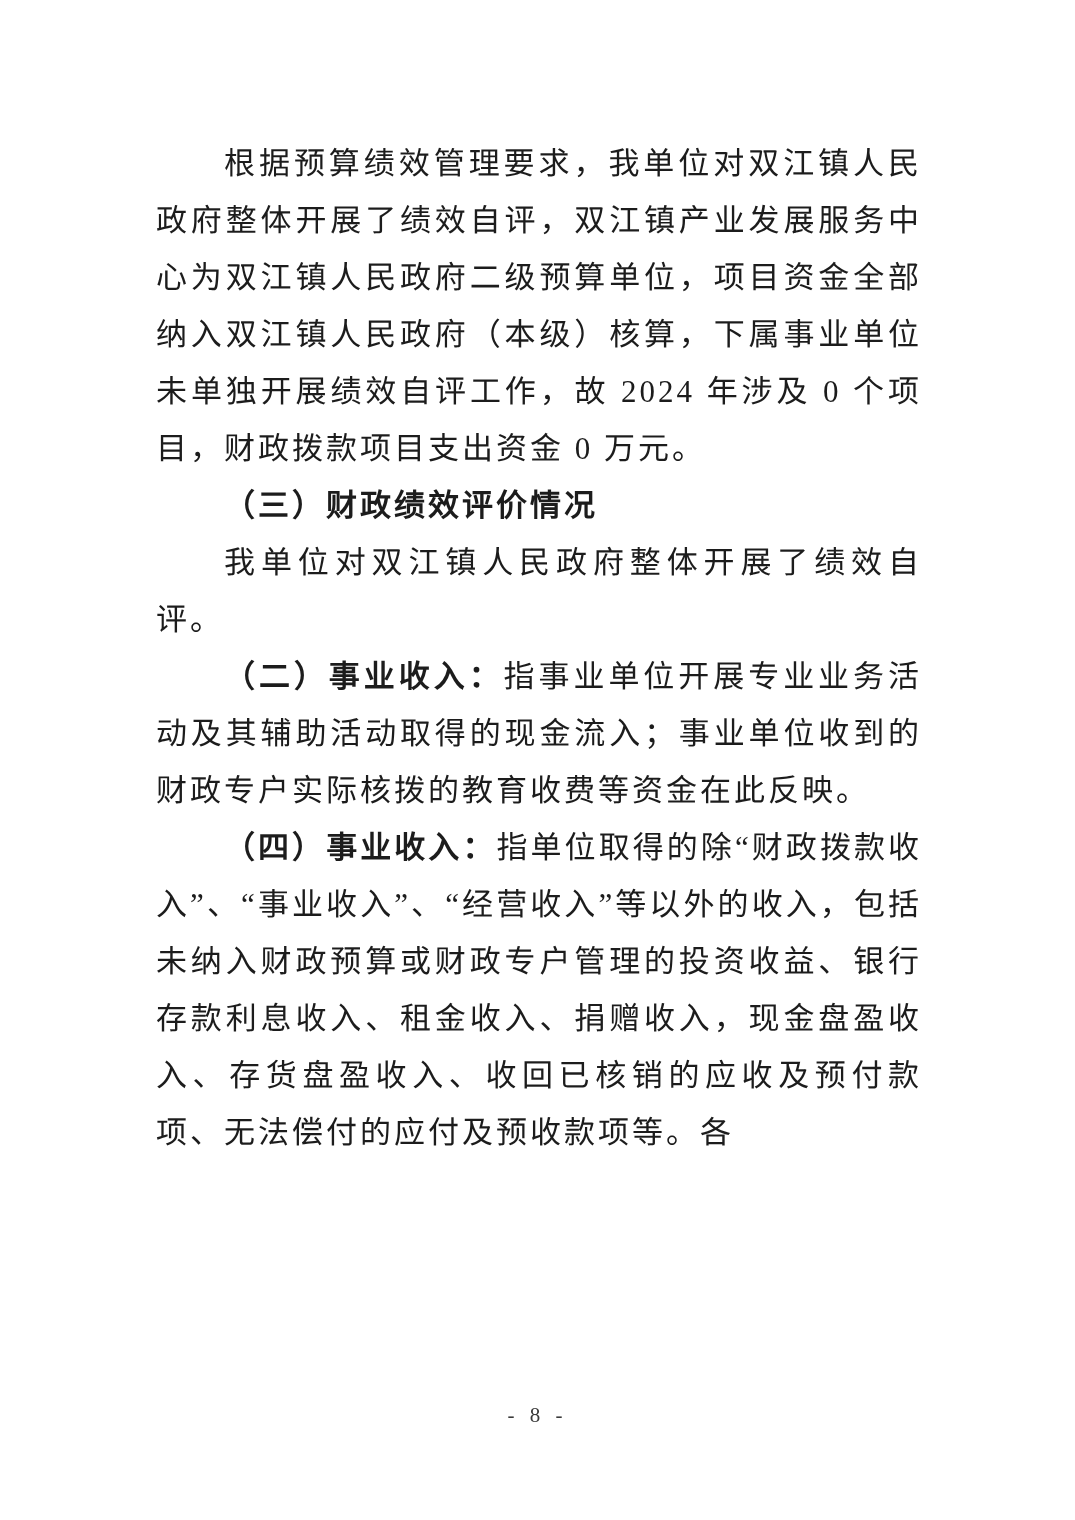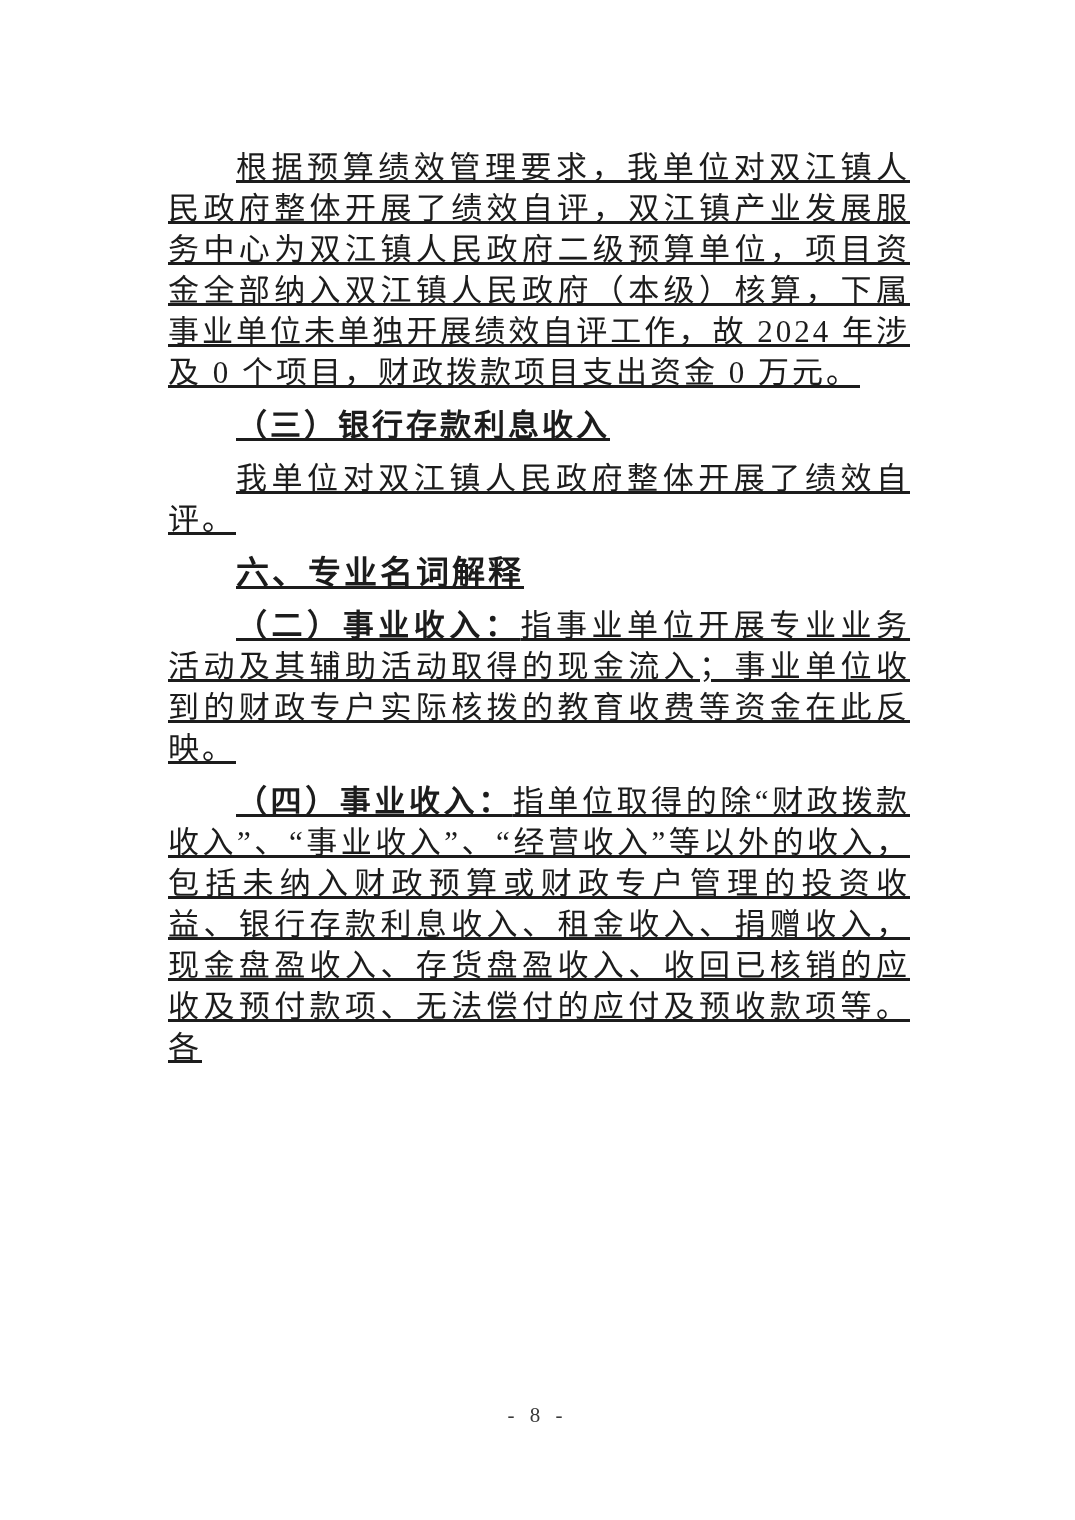--- a/index.html
+++ b/index.html
@@ -16,28 +16,27 @@
     font-family: "Liberation Serif", "DejaVu Serif", serif;
     color: #1c1c1c;
   }
   .content {
     position: absolute;
     left: 156px;
     top: 135px;
     width: 766px;
   }
   .block {
-    margin: 12px;
+    margin: 0;
     font-size: 31px;
-    line-height: 41px;
+    line-height: 57px;
     letter-spacing: 3px;
     text-align: justify;
     text-indent: 68px;
     word-break: break-all;
-    text-decoration: underline;
   }
   .block.body { font-weight: normal; }
   .block.sub-heading { font-weight: bold; }
   .block.section-heading {
     font-family: "Liberation Sans", "DejaVu Sans", sans-serif;
     font-weight: bold;
     font-size: 33px;
   }
   .term-label { font-weight: bold; }
   .page-footer {
@@ -52,20 +51,19 @@
     color: #3a3a3a;
     font-family: "Liberation Serif", "DejaVu Serif", serif;
   }
 </style>
 </head>
 <body>
 
 <div class="page">
   <div class="content">
       <p class="block body">根据预算绩效管理要求，我单位对双江镇人民政府整体开展了绩效自评，双江镇产业发展服务中心为双江镇人民政府二级预算单位，项目资金全部纳入双江镇人民政府（本级）核算，下属事业单位未单独开展绩效自评工作，故 2024 年涉及 0 个项目，财政拨款项目支出资金 0 万元。</p>
-      <p class="block sub-heading">（三）银行存款利息收入</p>
+      <p class="block sub-heading">（三）财政绩效评价情况</p>
       <p class="block body">我单位对双江镇人民政府整体开展了绩效自评。</p>
-      <p class="block section-heading">六、专业名词解释</p>
       <p class="block term"><span class="term-label">（二）事业收入：</span><span>指事业单位开展专业业务活动及其辅助活动取得的现金流入；事业单位收到的财政专户实际核拨的教育收费等资金在此反映。</span></p>
       <p class="block term"><span class="term-label">（四）事业收入：</span><span>指单位取得的除“财政拨款收入”、“事业收入”、“经营收入”等以外的收入，包括未纳入财政预算或财政专户管理的投资收益、银行存款利息收入、租金收入、捐赠收入，现金盘盈收入、存货盘盈收入、收回已核销的应收及预付款项、无法偿付的应付及预收款项等。各</span></p>
     </div>
   <div class="page-footer">- 8 -</div>
 </div>
 
 </body></html>

